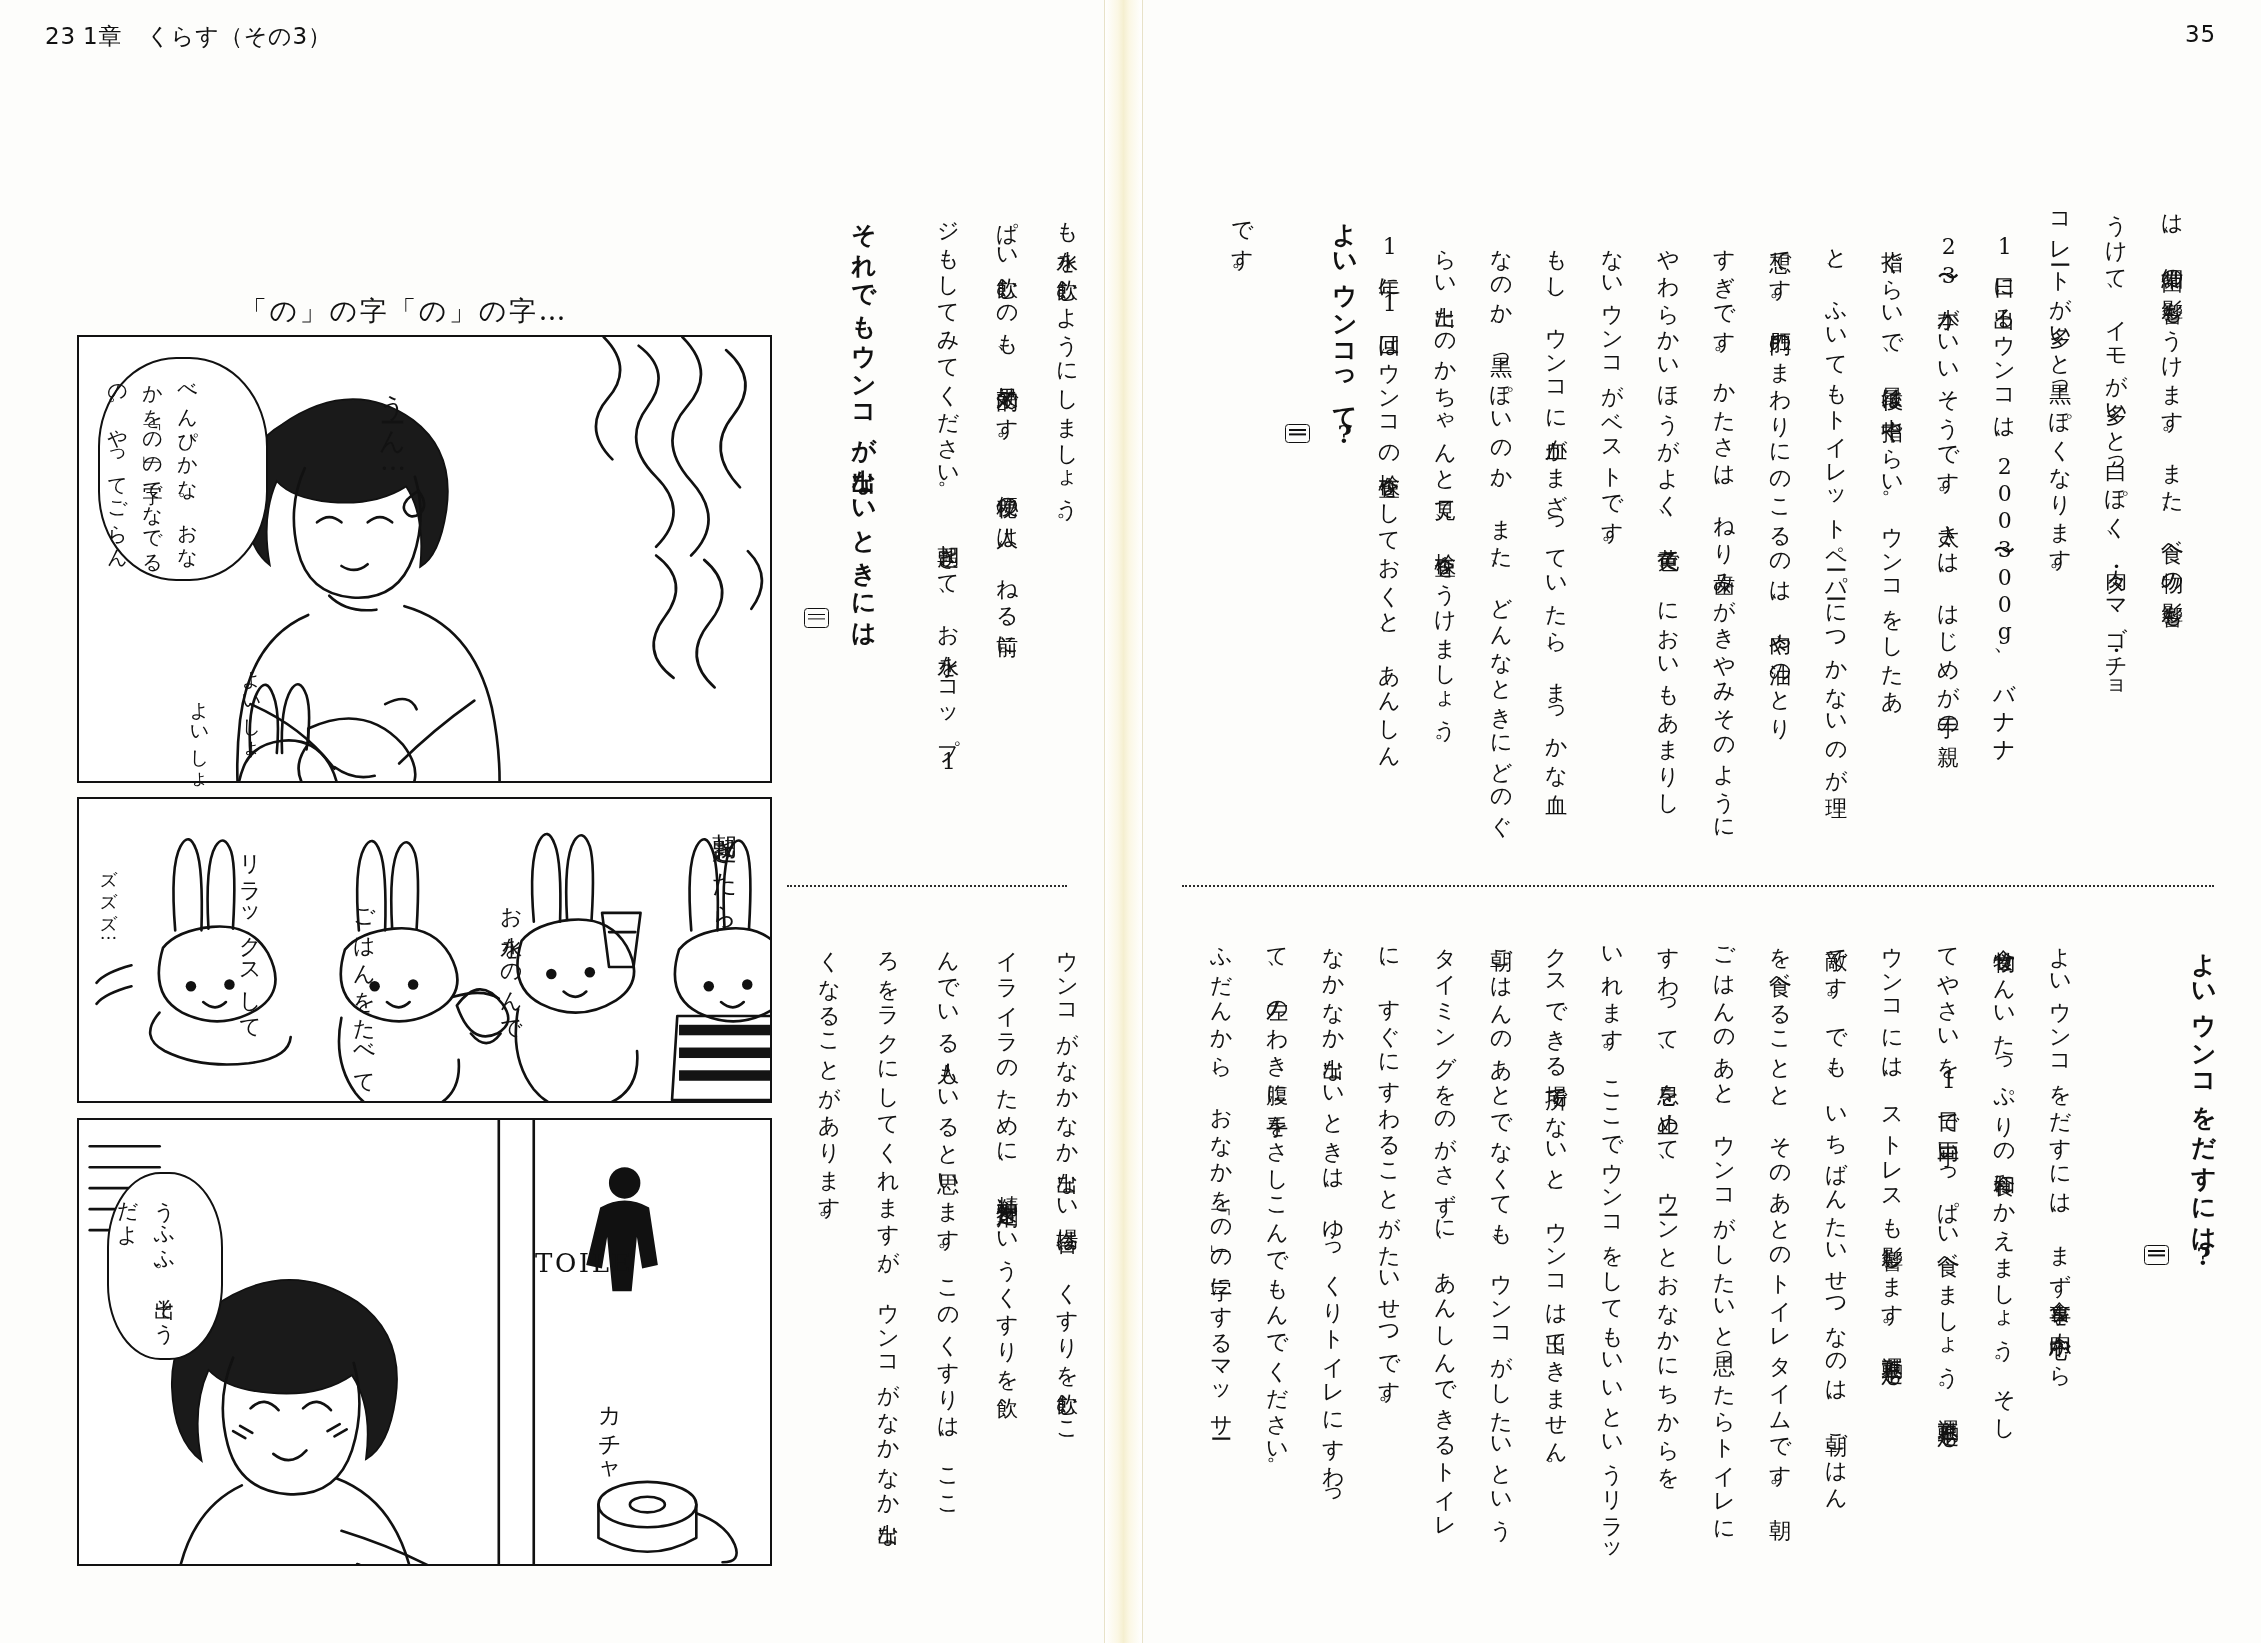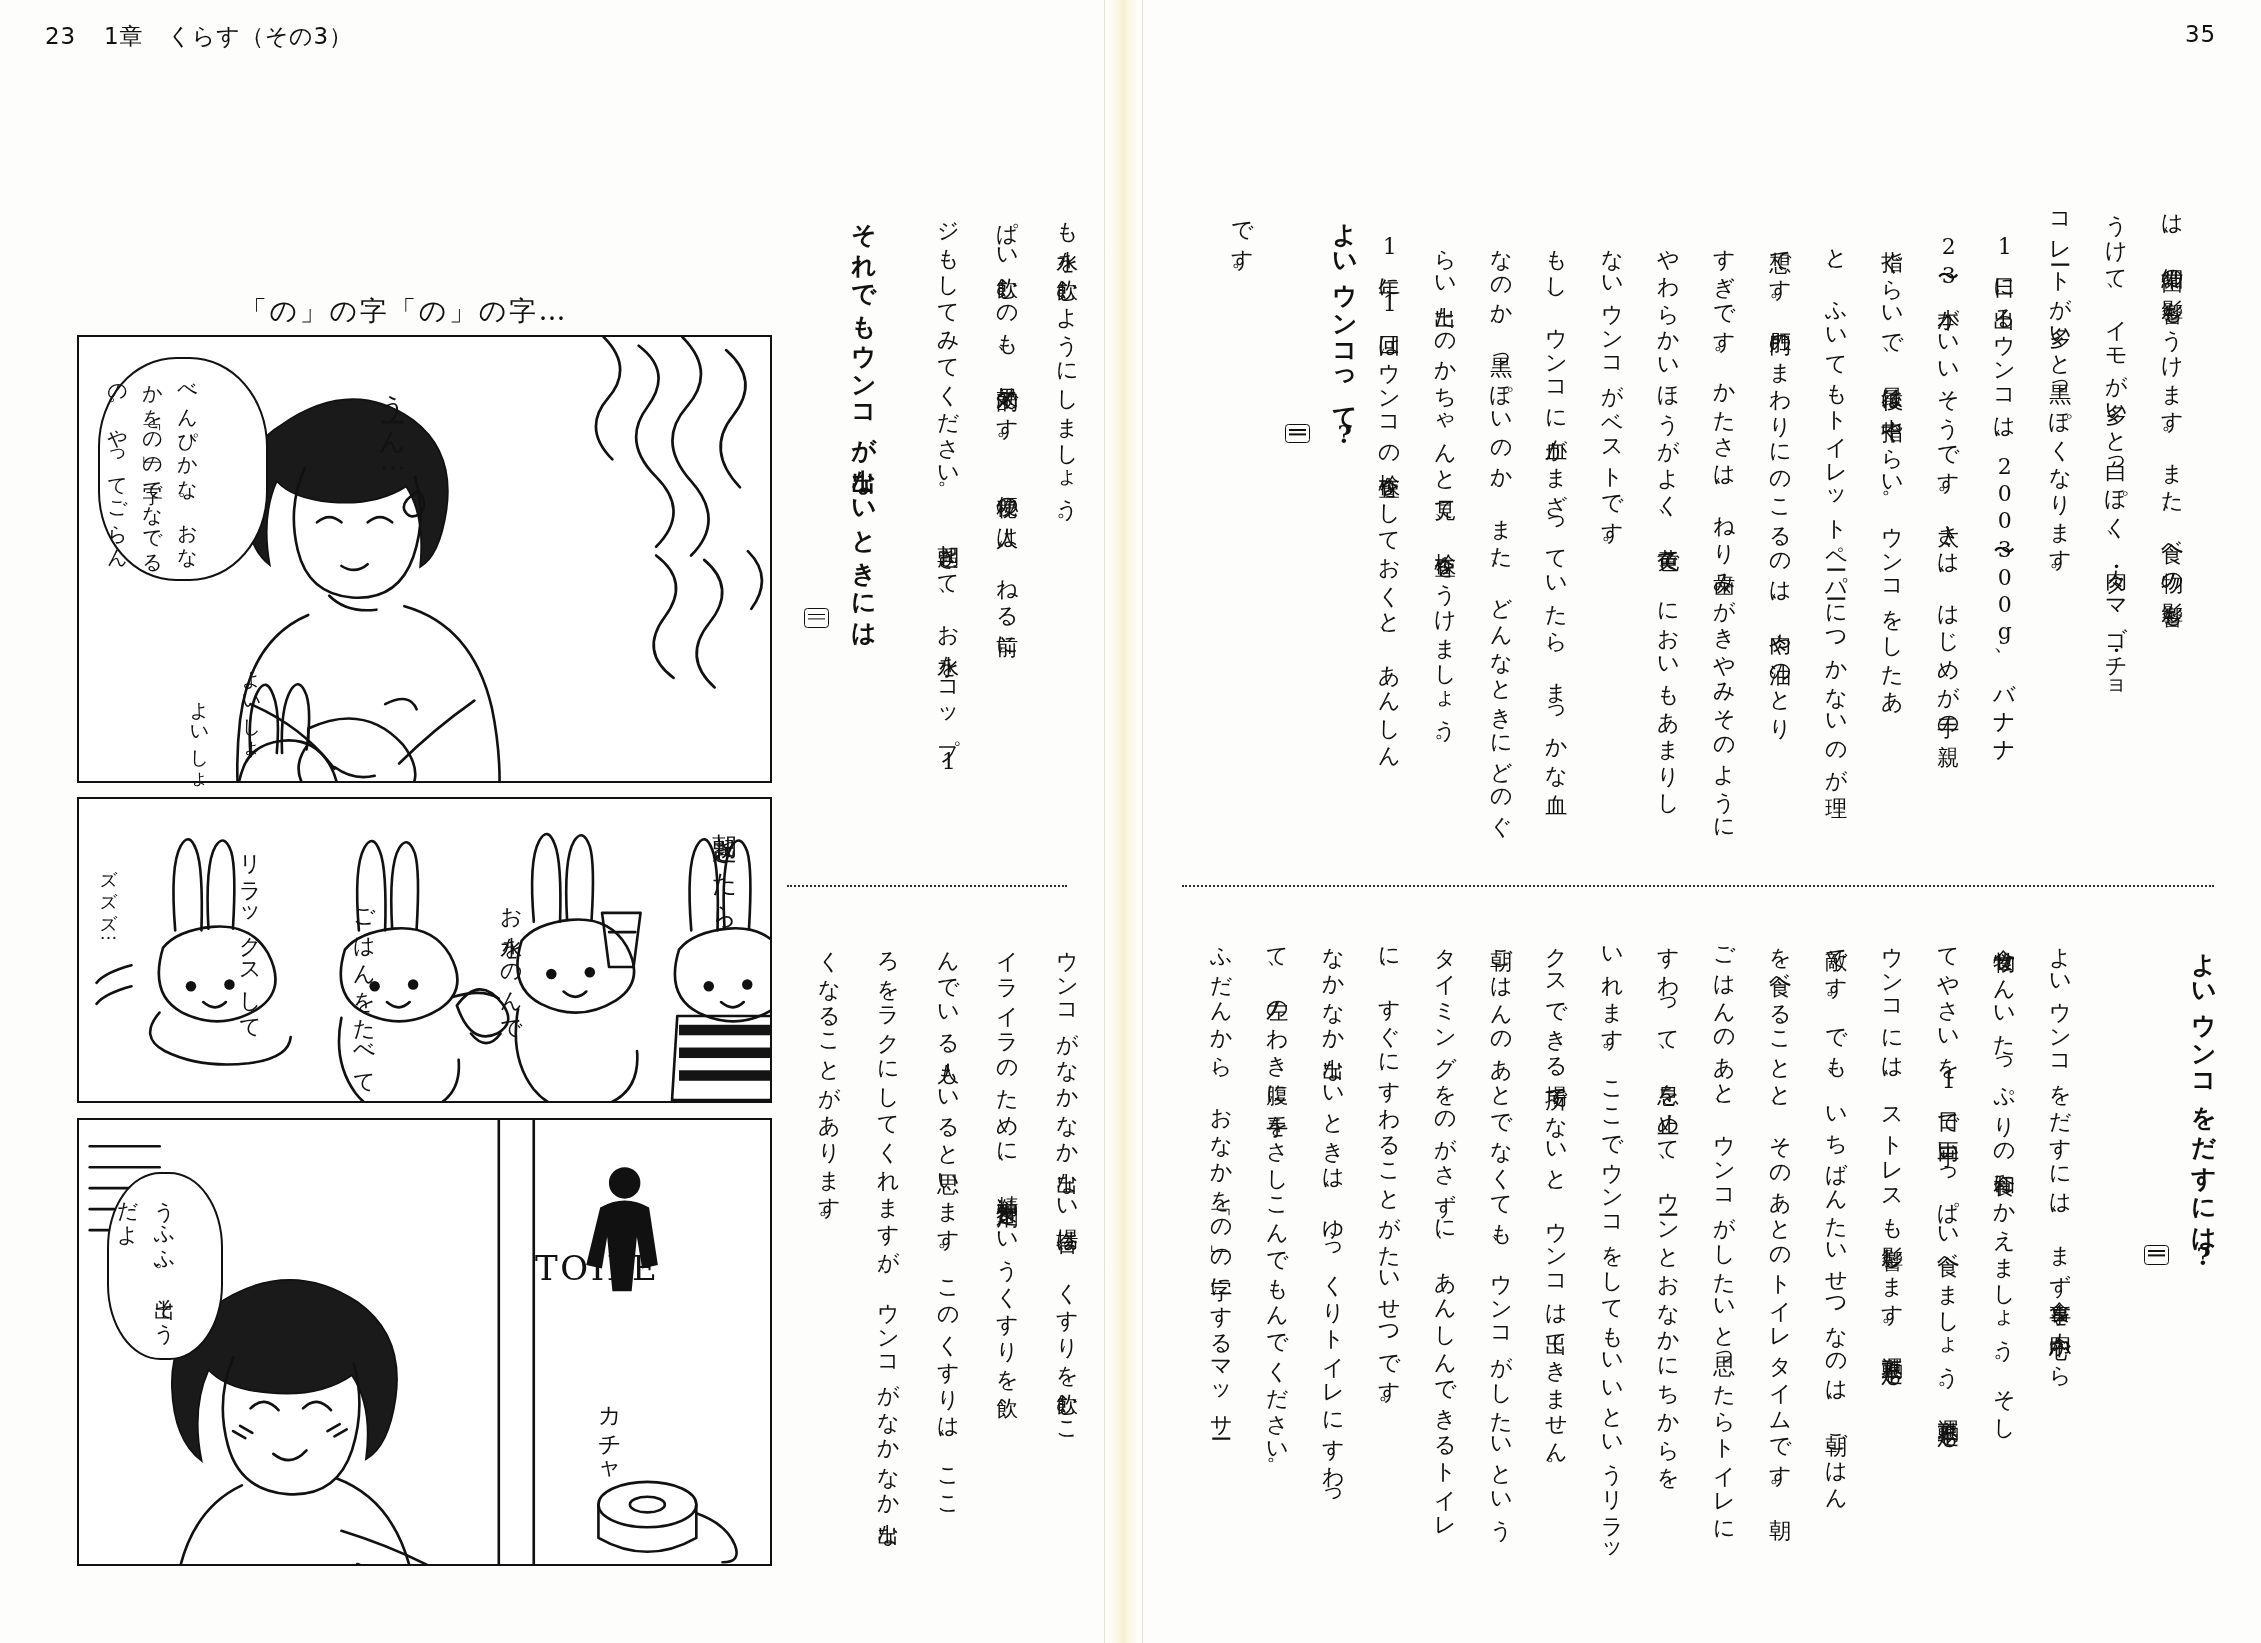--- a/index.html
+++ b/index.html
@@ -30,21 +30,21 @@
   }
   
   .folio {
     position: absolute;
     font-size: 23px;
     color: #111;
     letter-spacing: 0.9px;
     white-space: nowrap;
   }
   .folio-left { left: 45px; top: 21px; }
-  .folio-left .num { margin-right: 28px; }
+  .folio-left .num { margin-right: 7px; }
   .folio-right { right: 45px; top: 21px; }
 
   
   .vtext {
     writing-mode: vertical-rl;
     text-orientation: upright;
     font-family: "DejaVu Serif", "Liberation Serif", serif;
     font-size: 22px;
     line-height: 1.92;
     letter-spacing: 2.2px;
@@ -324,21 +324,21 @@
         <path class="ink" d="M706 450 q34 12 44 36 q8 20 -14 20"></path>
       </g>
     </svg>
   </div>
   <div class="bubble" style="left:107px; top:1172px; width:112px; height:184px;">
     <div class="vtext" style="padding:12.2px 8.7px 0 0; height:161px; font-size:21px;">うふふ。出そうだよ</div>
   </div>
   <div class="sketch-note" style="left:588px; top:1390px;">
     <span class="vtext" style="font-size:23px;">カチャ</span>
   </div>
-  <div class="sketch-note htext" style="left:535px; top:1248px; font-size:34px; letter-spacing:2.6px;">TOILE</div>
+  <div class="sketch-note htext" style="left:535px; top:1248px; font-size:26px; letter-spacing:2.6px;">TOILE</div>
 
   <div class="dotrule" style="left:787px; top:885px; width:280px;"></div>
 
   <div class="vcol heading" style="left:804px; top:206px; height:490px;">
     <span class="sec-icon"></span>
     <span class="vtext heading">それでもウンコが出ないときには</span>
   </div>
 
   <div class="vcol vtext" style="left:1046px; top:206px; height:665px;">も水を飲むようにしましょう。</div>
   <div class="vcol vtext" style="left:986px; top:206px; height:665px;">ぱい飲むのも、効果的です。　便秘の人は、ねる前に</div>

